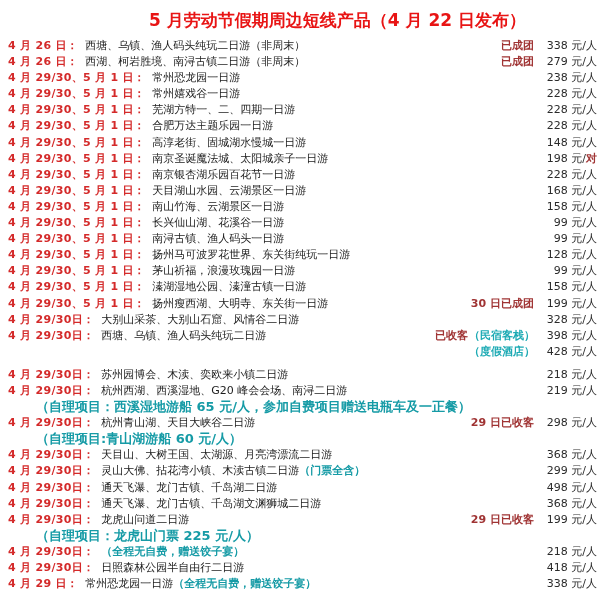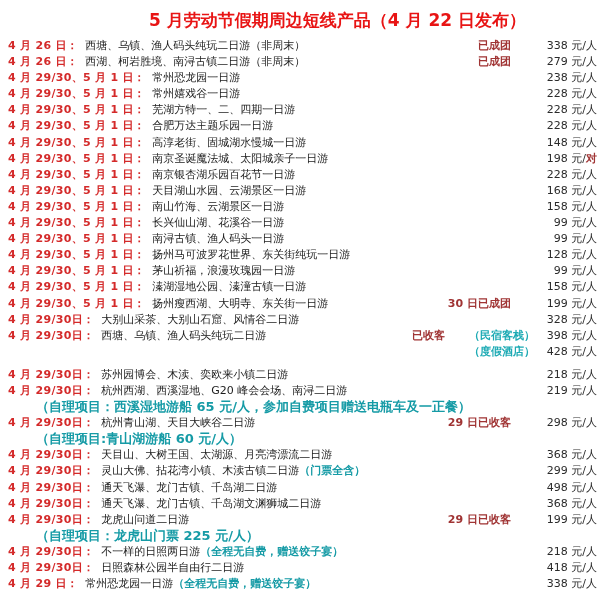--- a/index.html
+++ b/index.html
@@ -52,21 +52,21 @@
     text-align: center;
   }
   .right {
     margin-left: auto;
     display: flex;
     align-items: baseline;
   }
   .badge {
     color: #a03434;
     font-weight: bold;
-    margin-right: 24px;
+    margin-right: 1px;
   }
   .right-note {
     color: #1caab4;
     font-weight: bold;
     text-align: center;
   }
   .price {
     color: #2a2a2a;
     min-width: 62px;
     text-align: right;
@@ -292,21 +292,20 @@
         <span class="date">4 月 29/30日：</span>
         <span class="desc">龙虎山问道二日游</span>
         <span class="right">
           <span class="badge">29 日已收客</span>
           <span class="price">199 元/人</span>
         </span>
       </div>
       <div class="note-row">（自理项目：龙虎山门票 225 元/人）</div>
       <div class="row">
         <span class="date">4 月 29/30日：</span>
-        <span class="desc">不一样的日照两日游</span>
         <span class="inline-note"> （全程无自费，赠送饺子宴）</span>
         <span class="right">
           <span class="price">218 元/人</span>
         </span>
       </div>
       <div class="row">
         <span class="date">4 月 29/30日：</span>
         <span class="desc">日照森林公园半自由行二日游</span>
         <span class="right">
           <span class="price">418 元/人</span>

